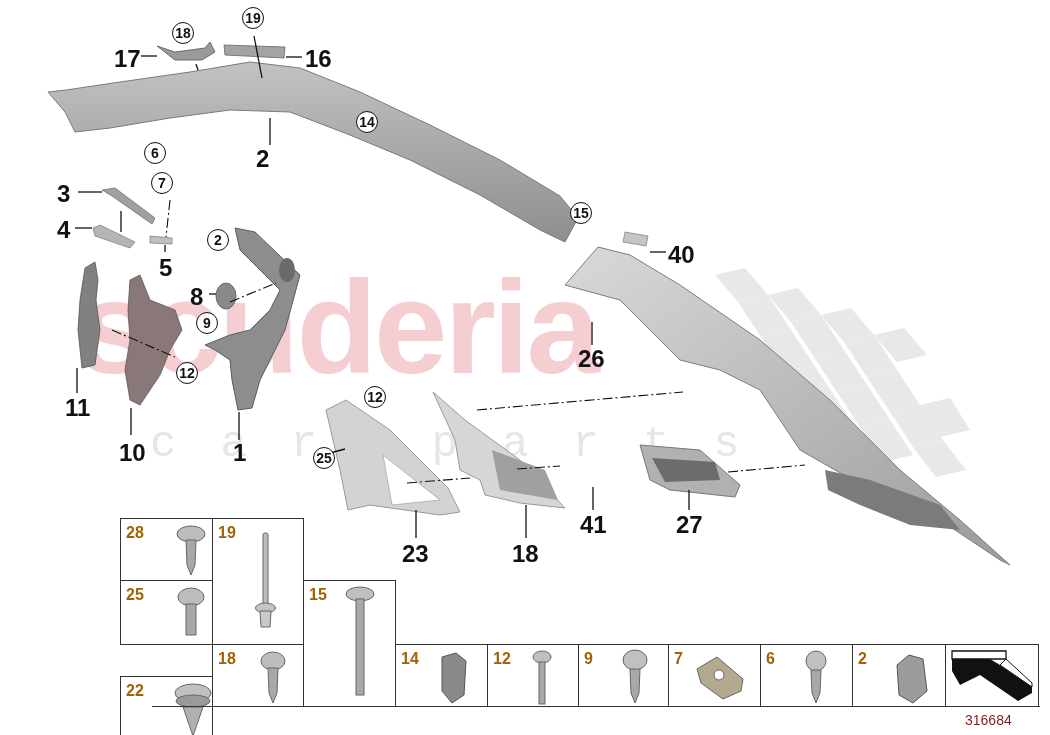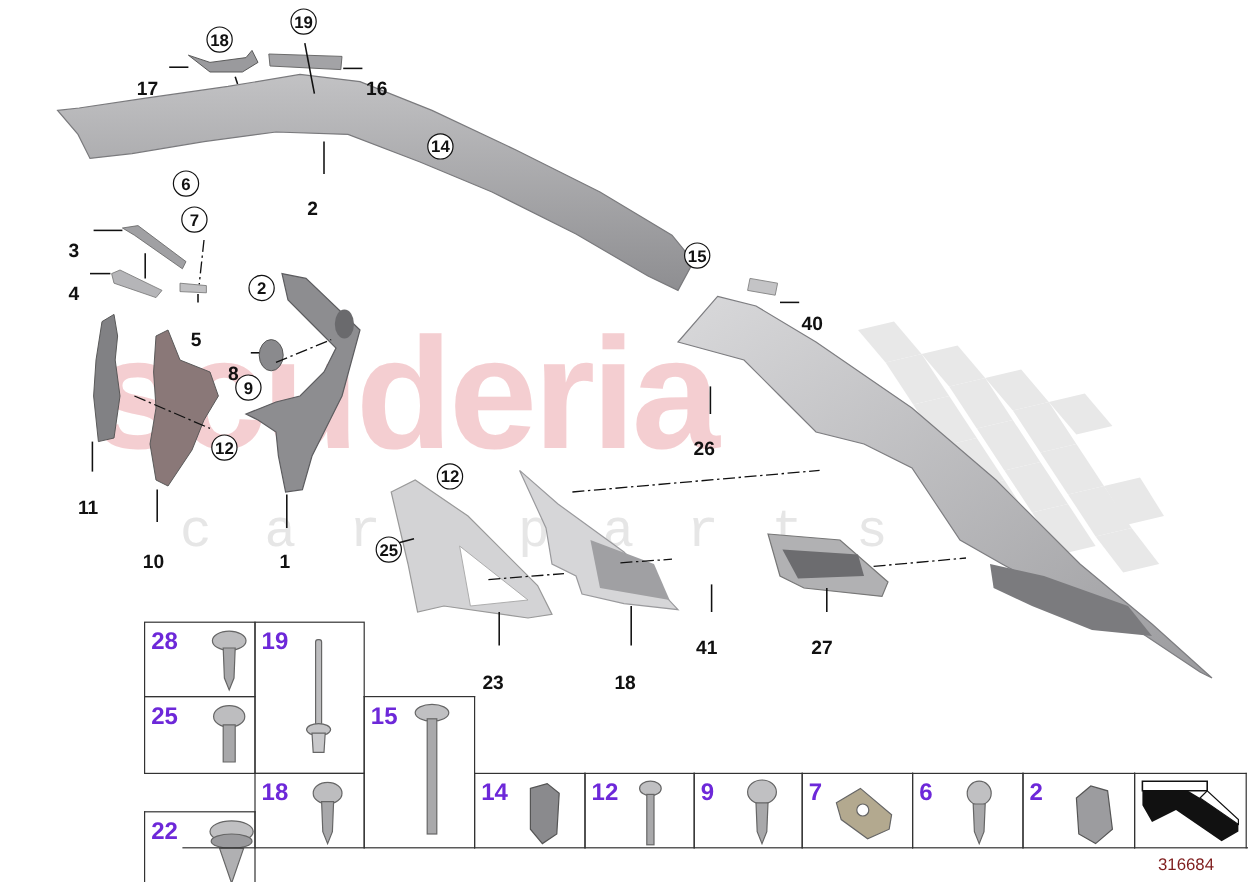--- a/index.html
+++ b/index.html
@@ -1,29 +1,29 @@
 <!DOCTYPE html>
 <html><head>
 <meta charset="utf-8">
 <style>
   html, body { margin:0; padding:0; background:#ffffff; }
   body { width:1050px; height:735px; position:relative; overflow:hidden;
          font-family:"Liberation Sans", sans-serif; }
   .layer { position:absolute; left:0; top:0; width:1050px; height:735px; }
   .num { position:absolute; font-family:"Liberation Sans", sans-serif; font-weight:bold;
-         font-size:16px; color:#111; line-height:1; white-space:nowrap;margin-top:20px; }
+         font-size:24px; color:#111; line-height:1; white-space:nowrap; }
   .circ { position:absolute; width:22px; height:22px; border:1.6px solid #111; border-radius:50%;
           background:#fff; font-family:"Liberation Sans", sans-serif; font-size:14px; font-weight:bold;
           color:#111; display:flex; align-items:center; justify-content:center; box-sizing:border-box; }
   .wm-big { position:absolute; left:78px; top:262px; font-family:"Liberation Sans", sans-serif;
             font-weight:bold; font-size:132px; color:#f3c6c9; letter-spacing:-3px; opacity:0.85; line-height:1; }
   .wm-small { position:absolute; left:150px; top:422px; font-family:Liberation Mono, monospace;
               font-size:44px; color:#e6e6e6; letter-spacing:44px; line-height:1; }
   .cell { position:absolute; border:1.3px solid #333; box-sizing:border-box; background:transparent; }
-  .cell .lbl { position:absolute; left:5px; top:6px; font-weight:bold; font-size:20px; color:#6d28d9; line-height:1; }
+  .cell .lbl { position:absolute; left:5px; top:6px; font-weight:bold; font-size:16px; color:#a16207; line-height:1; }
   .docnum { position:absolute; left:965px; top:712px; font-size:14px; color:#7f1d1d; }
 </style>
 </head>
 <body>
 
 <div class="wm-big">scuderia</div>
 <div class="wm-small">car parts</div>
 
 <svg class="layer" viewBox="0 0 1050 735">
   <defs>

